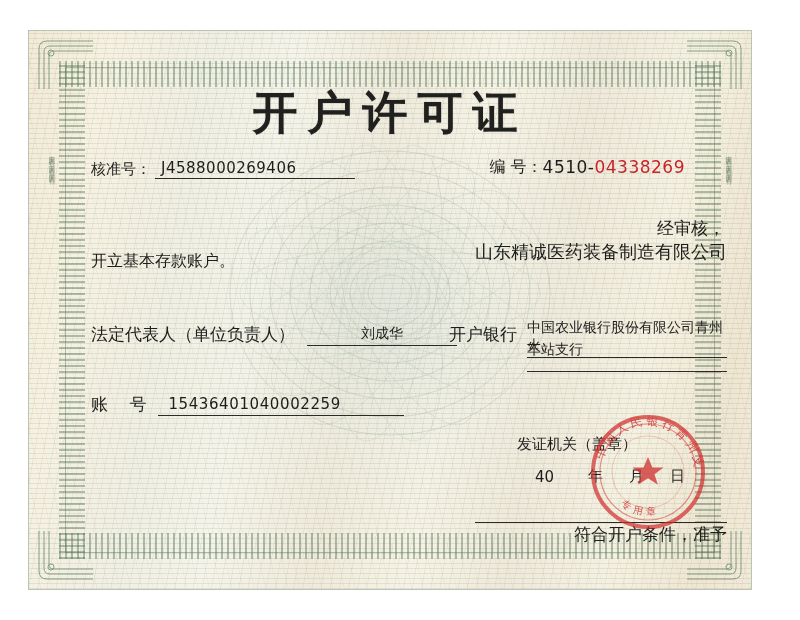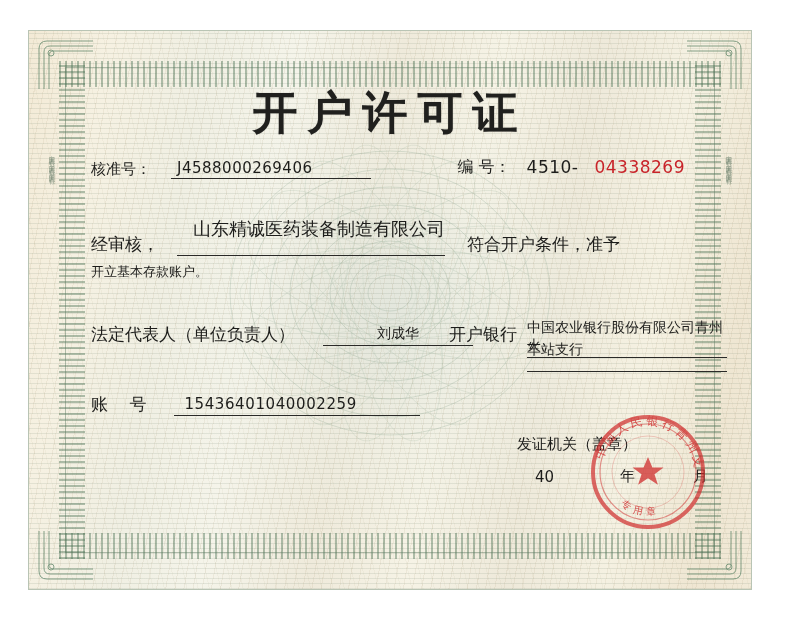--- a/index.html
+++ b/index.html
@@ -138,21 +138,21 @@
     width: 100%;
     text-align: center;
     font-family: "DejaVu Sans", "Liberation Sans", sans-serif;
     font-size: 45px;
     font-weight: bold;
     letter-spacing: 10px;
     color: #20201e;
     text-shadow: 0 0 1px rgba(0,0,0,0.35);
   }
 
-  .row { position: absolute; color: #1d1d1b; gap: 16px; }
+  .row { position: absolute; color: #1d1d1b; }
 
   .label {
     font-size: 15px;
     color: #1d1d1b;
     white-space: nowrap;
   }
   .label-lg {
     font-size: 17px;
     white-space: nowrap;
   }
@@ -175,31 +175,31 @@
   .serial-row .label { font-size: 16px; }
   .serial-prefix { font-size: 17px; letter-spacing: 0.5px; }
   .serial-red {
     color: #c8242a;
     font-size: 17px;
     letter-spacing: 0.5px;
     font-weight: 500;
   }
 
   
-  .body-line1 { left: 62px; top: 186px; display: flex; align-items: flex-end; width: 636px; }
+  .body-line1 { left: 62px; top: 186px; display: flex; align-items: flex-end; width: 636px; flex-direction: column; }
   .body-line1 .lead { font-size: 17px; margin-right: 2px; }
   .body-line1 .company {
     flex: 0 0 268px;
     text-align: right;
     font-size: 18px;
     padding-bottom: 14px;
   }
   .body-line1 .tail { font-size: 17px; margin-left: 6px; white-space: nowrap; }
 
-  .body-line2 { left: 62px; top: 232px; font-size: 13px; }
+  .body-line2 { left: 62px; top: 220px; font-size: 16px; }
 
   
   .rep-row { left: 62px; top: 292px; display: flex; align-items: flex-end; }
   .rep-row .label-lg { margin-right: 12px; }
   .rep-val {
     flex: 0 0 150px;
     text-align: center;
     font-size: 14px;
     padding-bottom: 2px;
   }

